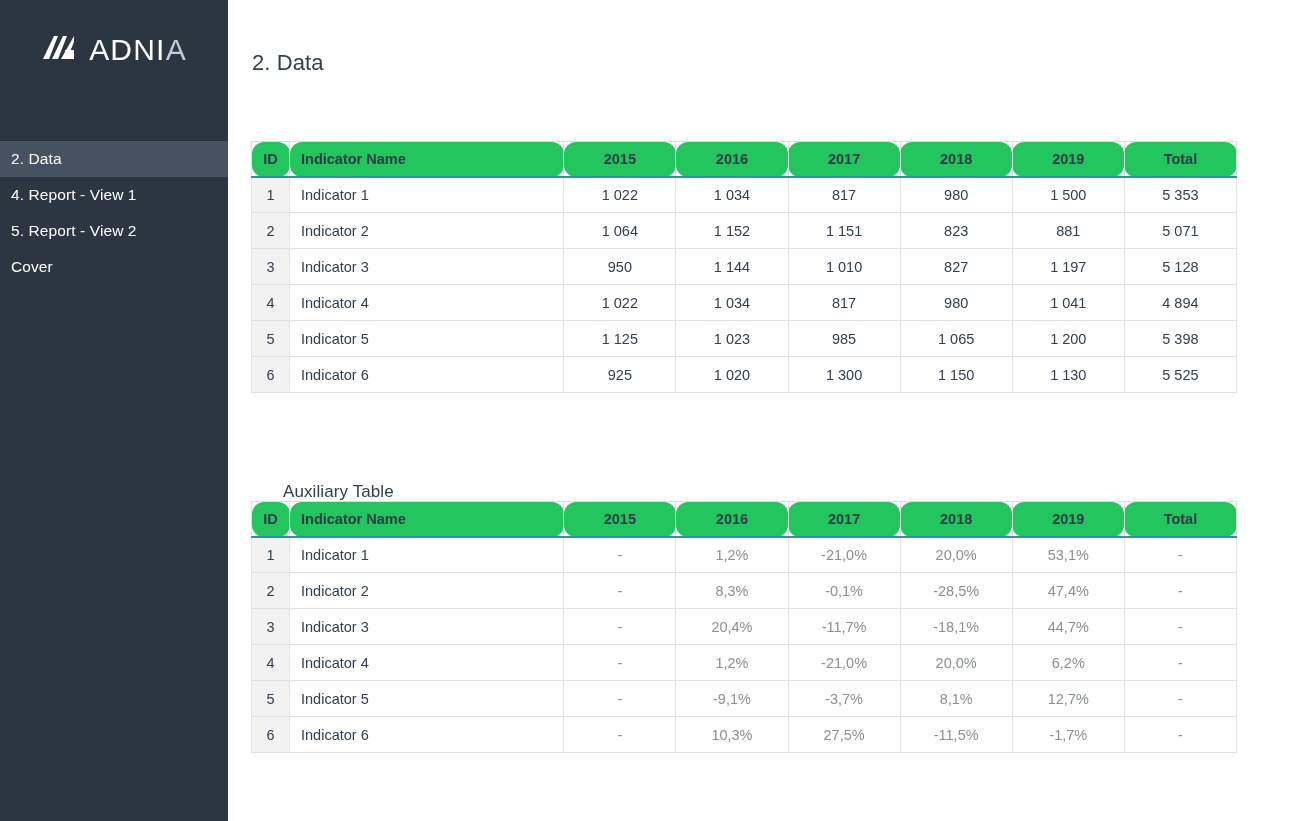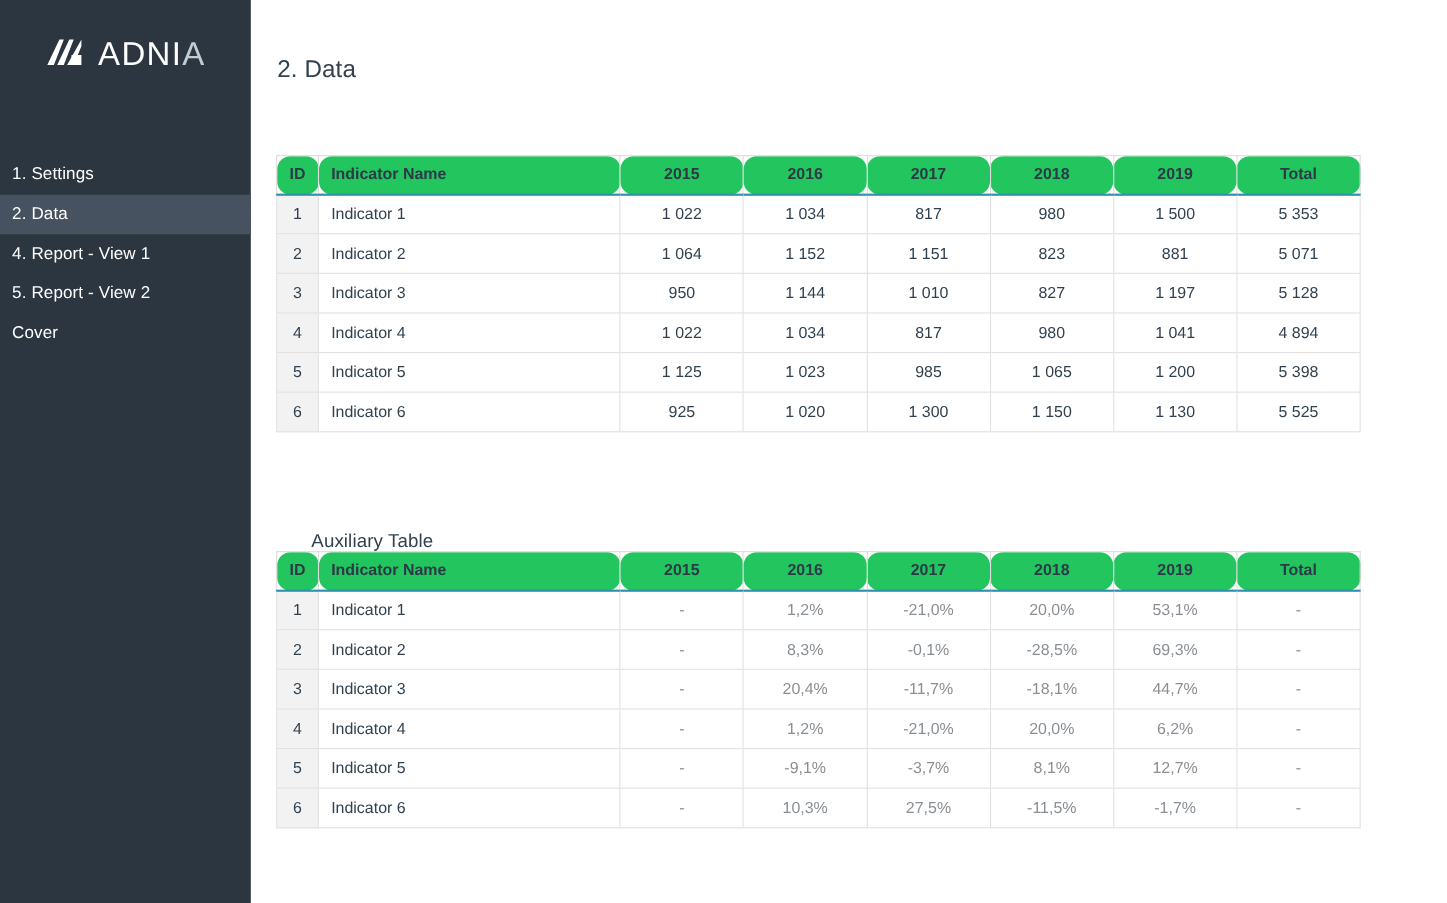--- a/index.html
+++ b/index.html
@@ -118,23 +118,20 @@
           <path d="M2 26 L13 3 L17 3 L8 26 Z" fill="#ffffff"></path>
           <path d="M11 26 L22 3 L26 3 L17 26 Z" fill="#ffffff"></path>
           <path d="M20 26 L33 3 L33 9 L26 26 Z" fill="#ffffff"></path>
           <path d="M24 17 L33 17 L33 26 L24 26 Z" fill="#ffffff"></path>
         </svg>
       </span>
       <span class="wordmark"><span>ADNI</span><span class="dim">A</span></span>
     </div>
 
     <div id="nav">
-      <div class="nav-item">
-        <span>1. Settings</span>
-      </div>
       <div class="nav-item active">
         <span>2. Data</span>
       </div>
       <div class="nav-item">
         <span>4. Report - View 1</span>
       </div>
       <div class="nav-item">
         <span>5. Report - View 2</span>
       </div>
       <div class="nav-item">
@@ -274,21 +271,21 @@
             <td class="pct">53,1%</td>
             <td class="dash">-</td>
           </tr>
           <tr>
             <td class="c-id">2</td>
             <td class="c-name">Indicator 2</td>
             <td class="dash">-</td>
             <td class="pct">8,3%</td>
             <td class="pct">-0,1%</td>
             <td class="pct">-28,5%</td>
-            <td class="pct">69,3%</td>
+            <td class="pct">47,4%</td>
             <td class="dash">-</td>
           </tr>
           <tr>
             <td class="c-id">3</td>
             <td class="c-name">Indicator 3</td>
             <td class="dash">-</td>
             <td class="pct">20,4%</td>
             <td class="pct">-11,7%</td>
             <td class="pct">-18,1%</td>
             <td class="pct">44,7%</td>

